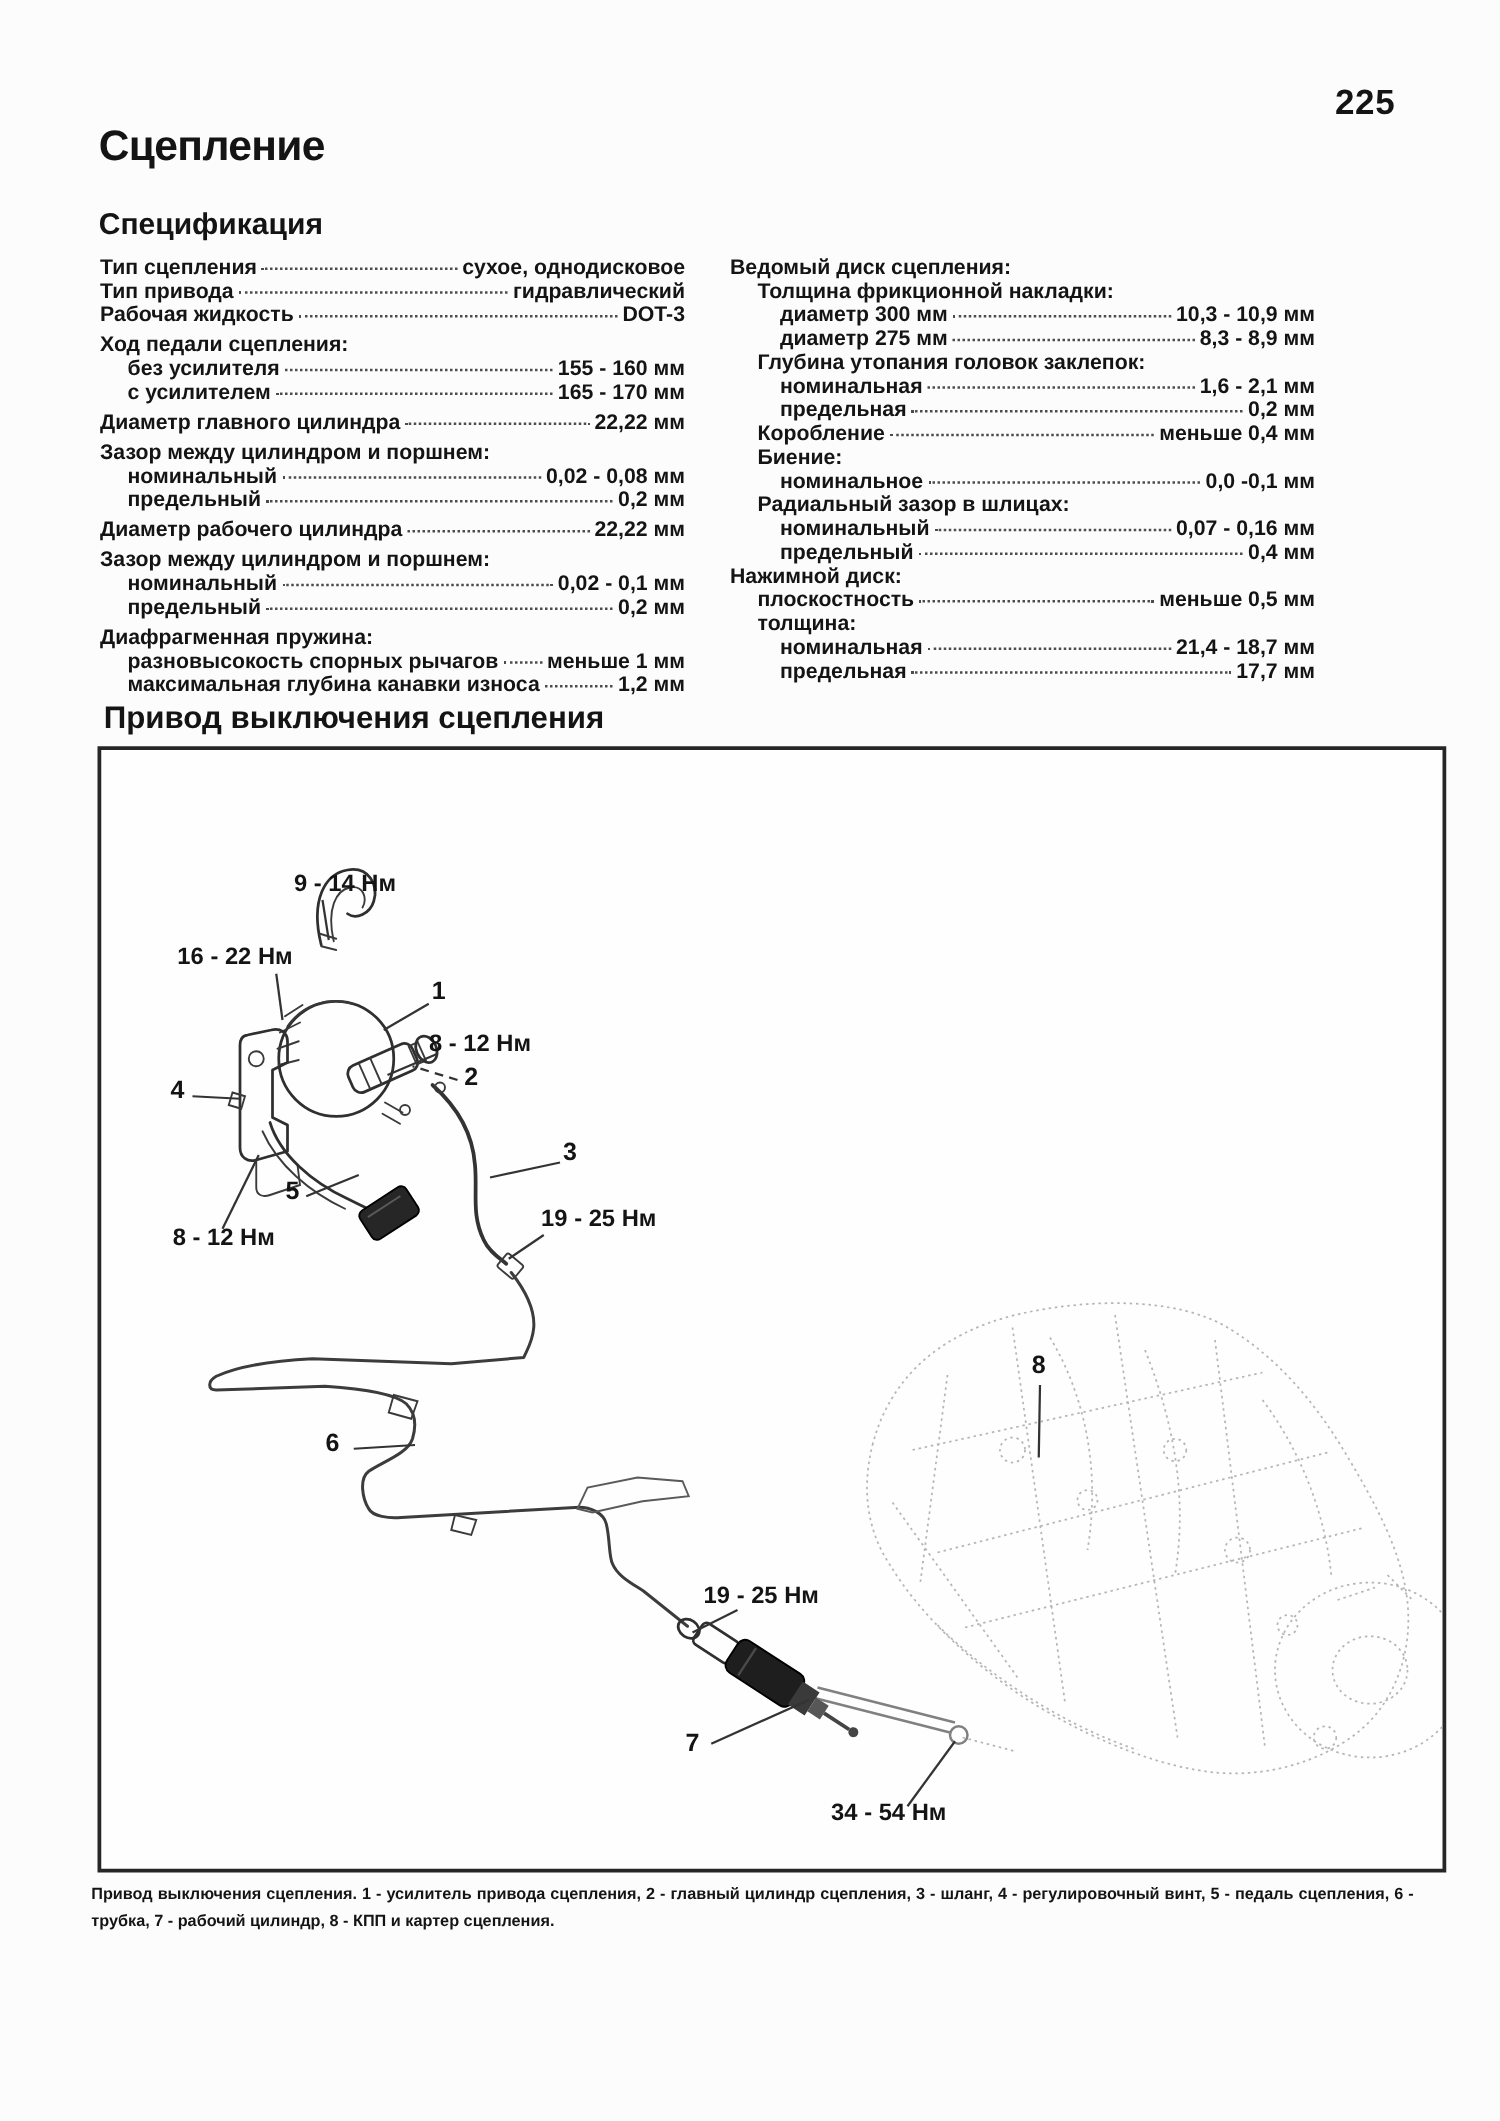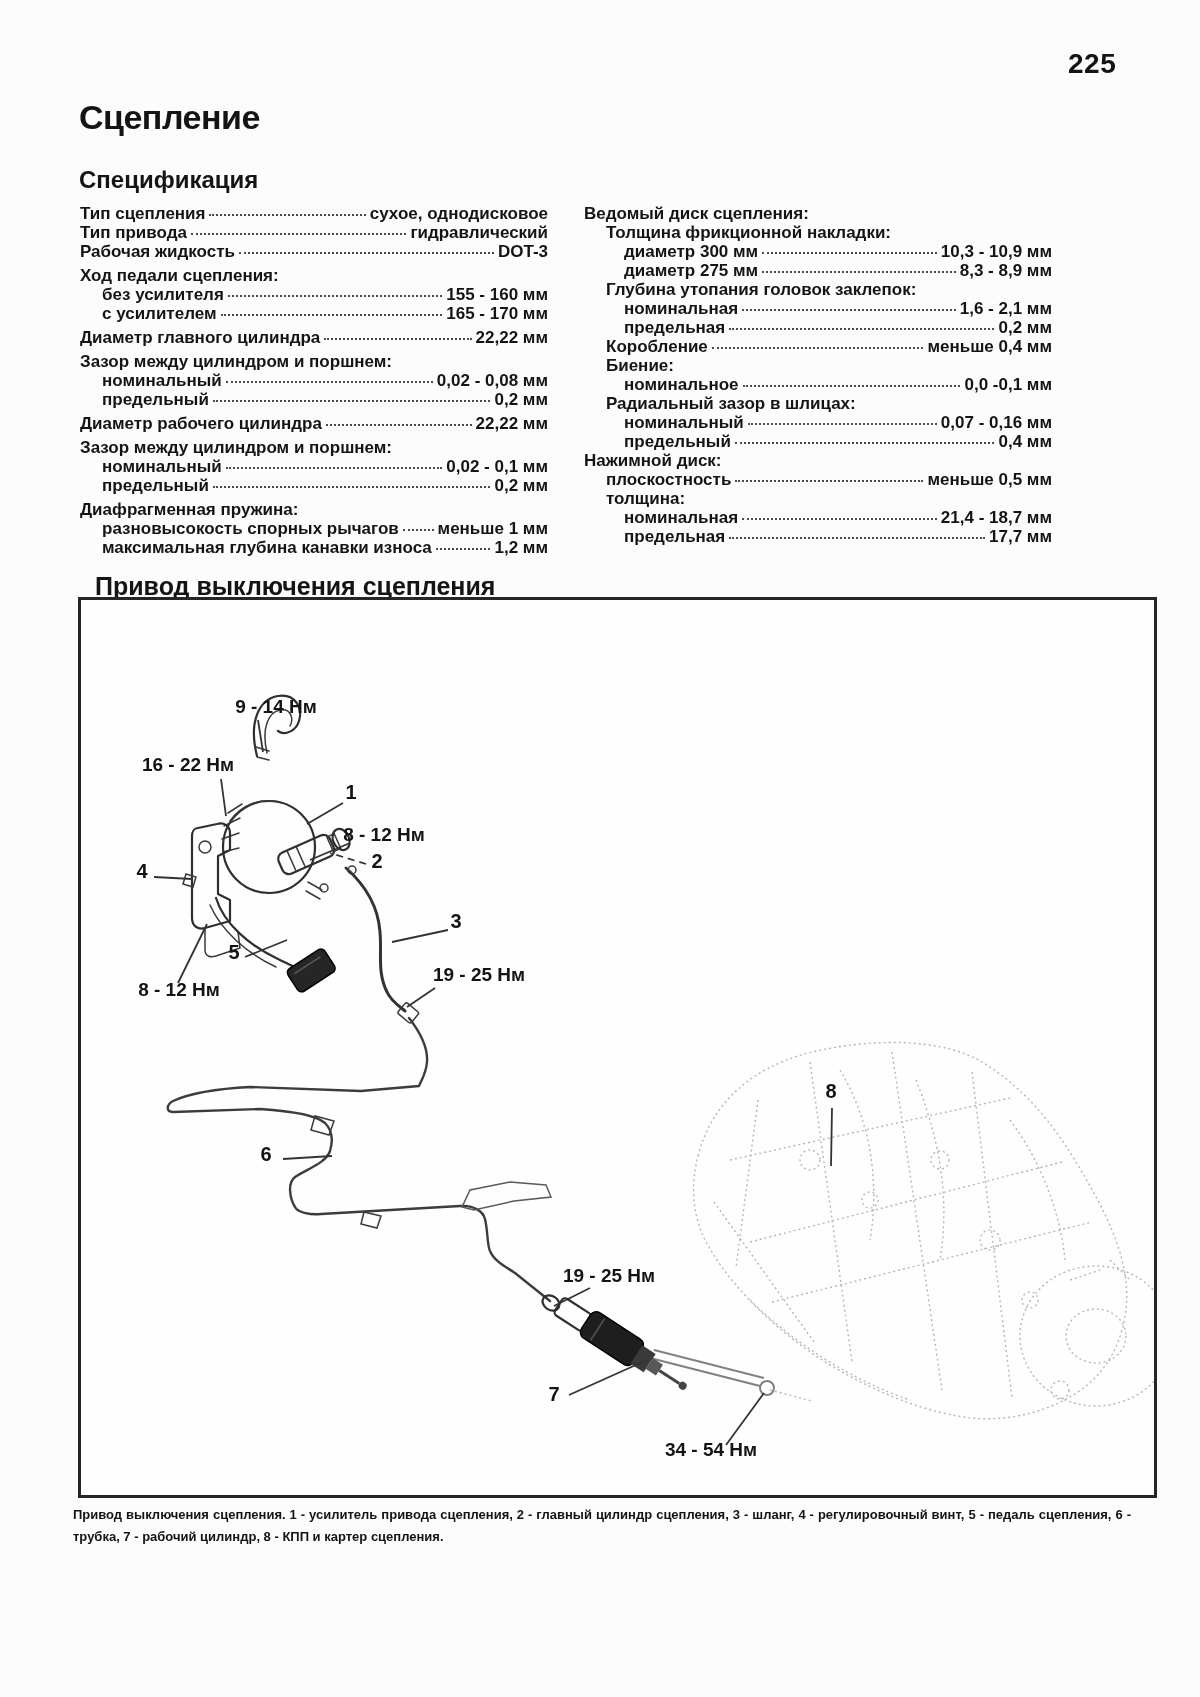--- a/index.html
+++ b/index.html
@@ -6,21 +6,21 @@
   .page{
     position:relative;
     width:1200px;height:1697px;
     margin:0 auto;
     background:#fcfcfc;
     font-family:"Liberation Sans",sans-serif;
     color:#141414;
     overflow:hidden;
   }
   .page-number{
-    position:absolute;left:1068px;top:48px;
+    position:absolute;left:1068px;top:66px;
     font-size:28px;font-weight:700;letter-spacing:0.5px;
   }
   .page-title{
     position:absolute;left:79px;top:98px;margin:0;
     font-size:34px;font-weight:700;letter-spacing:-0.5px;
   }
   .spec-heading{
     position:absolute;left:79px;top:166px;margin:0;
     font-size:24px;font-weight:700;
   }
@@ -38,21 +38,21 @@
   .spec-row.indent1{padding-left:22px;}
   .spec-row.indent2{padding-left:40px;}
   .spec-row .lab{flex:0 0 auto;}
   .spec-row .dots{
     flex:1 1 auto;min-width:10px;margin:0 4px;
     border-bottom:2px dotted #4c4c4c;
     position:relative;top:-3px;
   }
   .spec-row .val{flex:0 0 auto;}
   .diagram-heading{
-    position:absolute;left:79px;top:556px;margin:16px;
+    position:absolute;left:79px;top:556px;margin:4px;
     font-size:25px;font-weight:700;
   }
   .diagram-box{
     position:absolute;left:78px;top:597px;
     width:1044px;height:895px;
     border:3px solid #262626;
     background:#fefefe;
     padding-left:29px;
   }
   .diagram-box svg{display:block;width:1044px;height:895px;}

